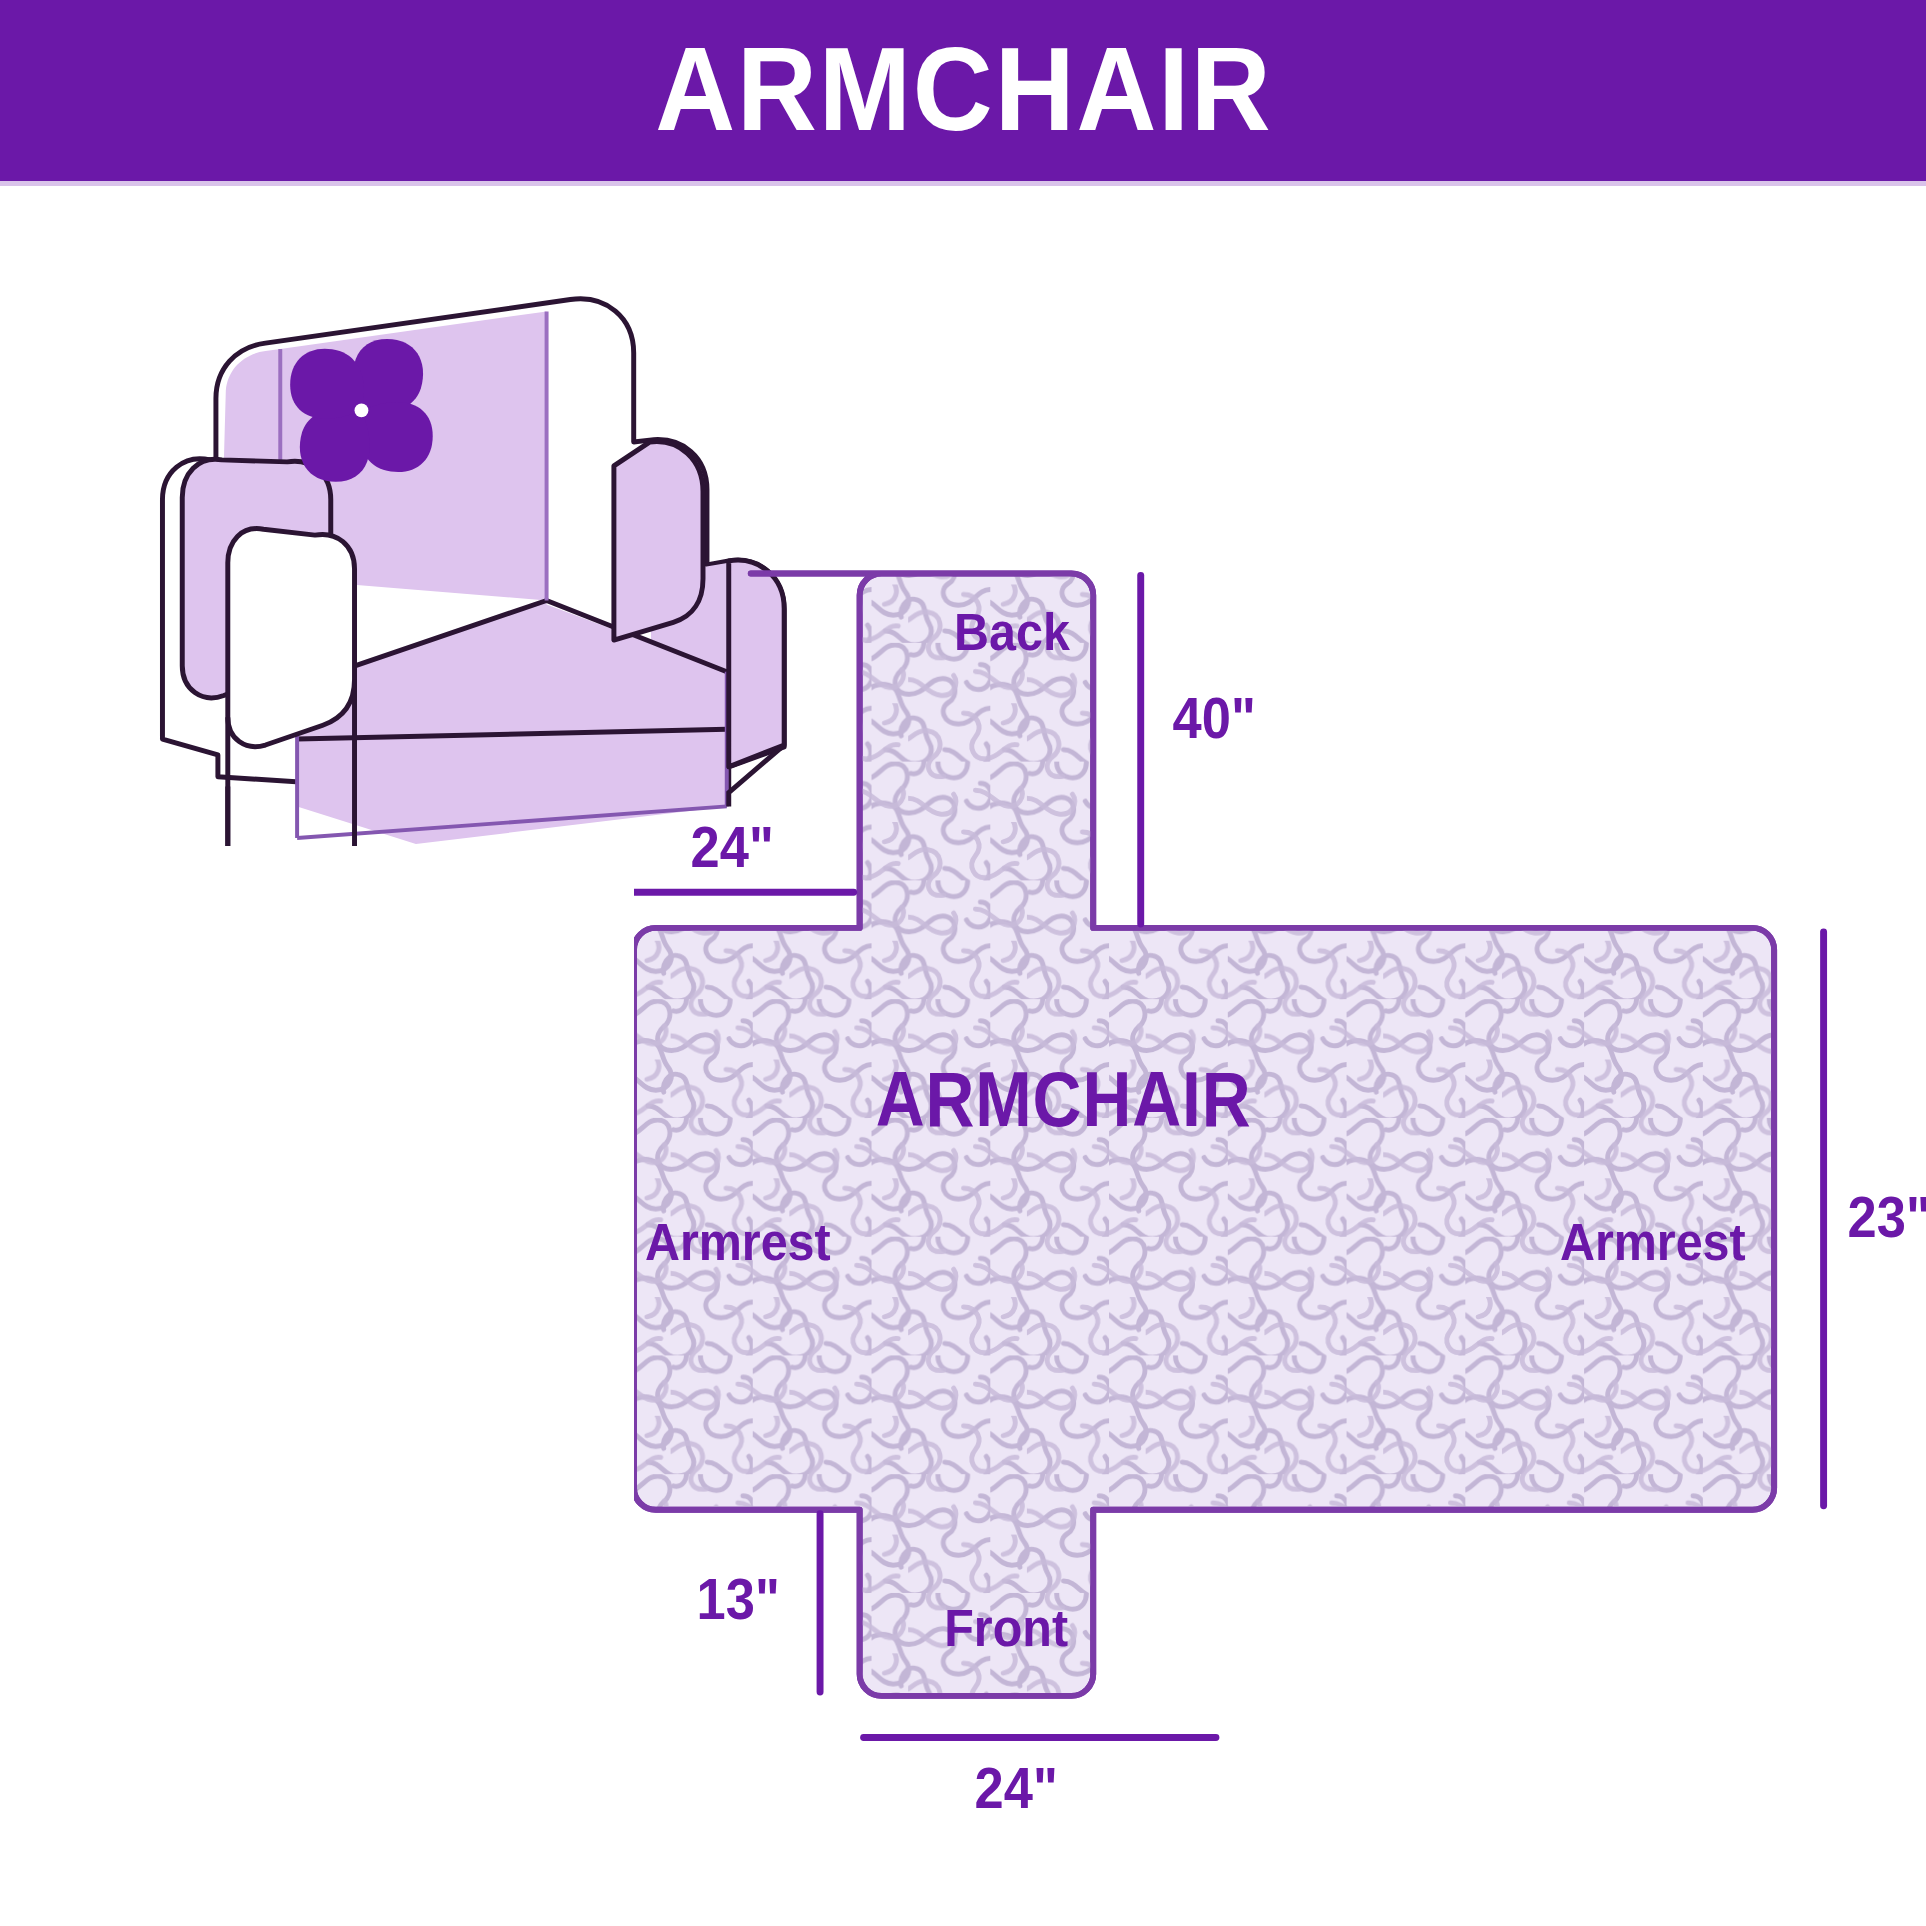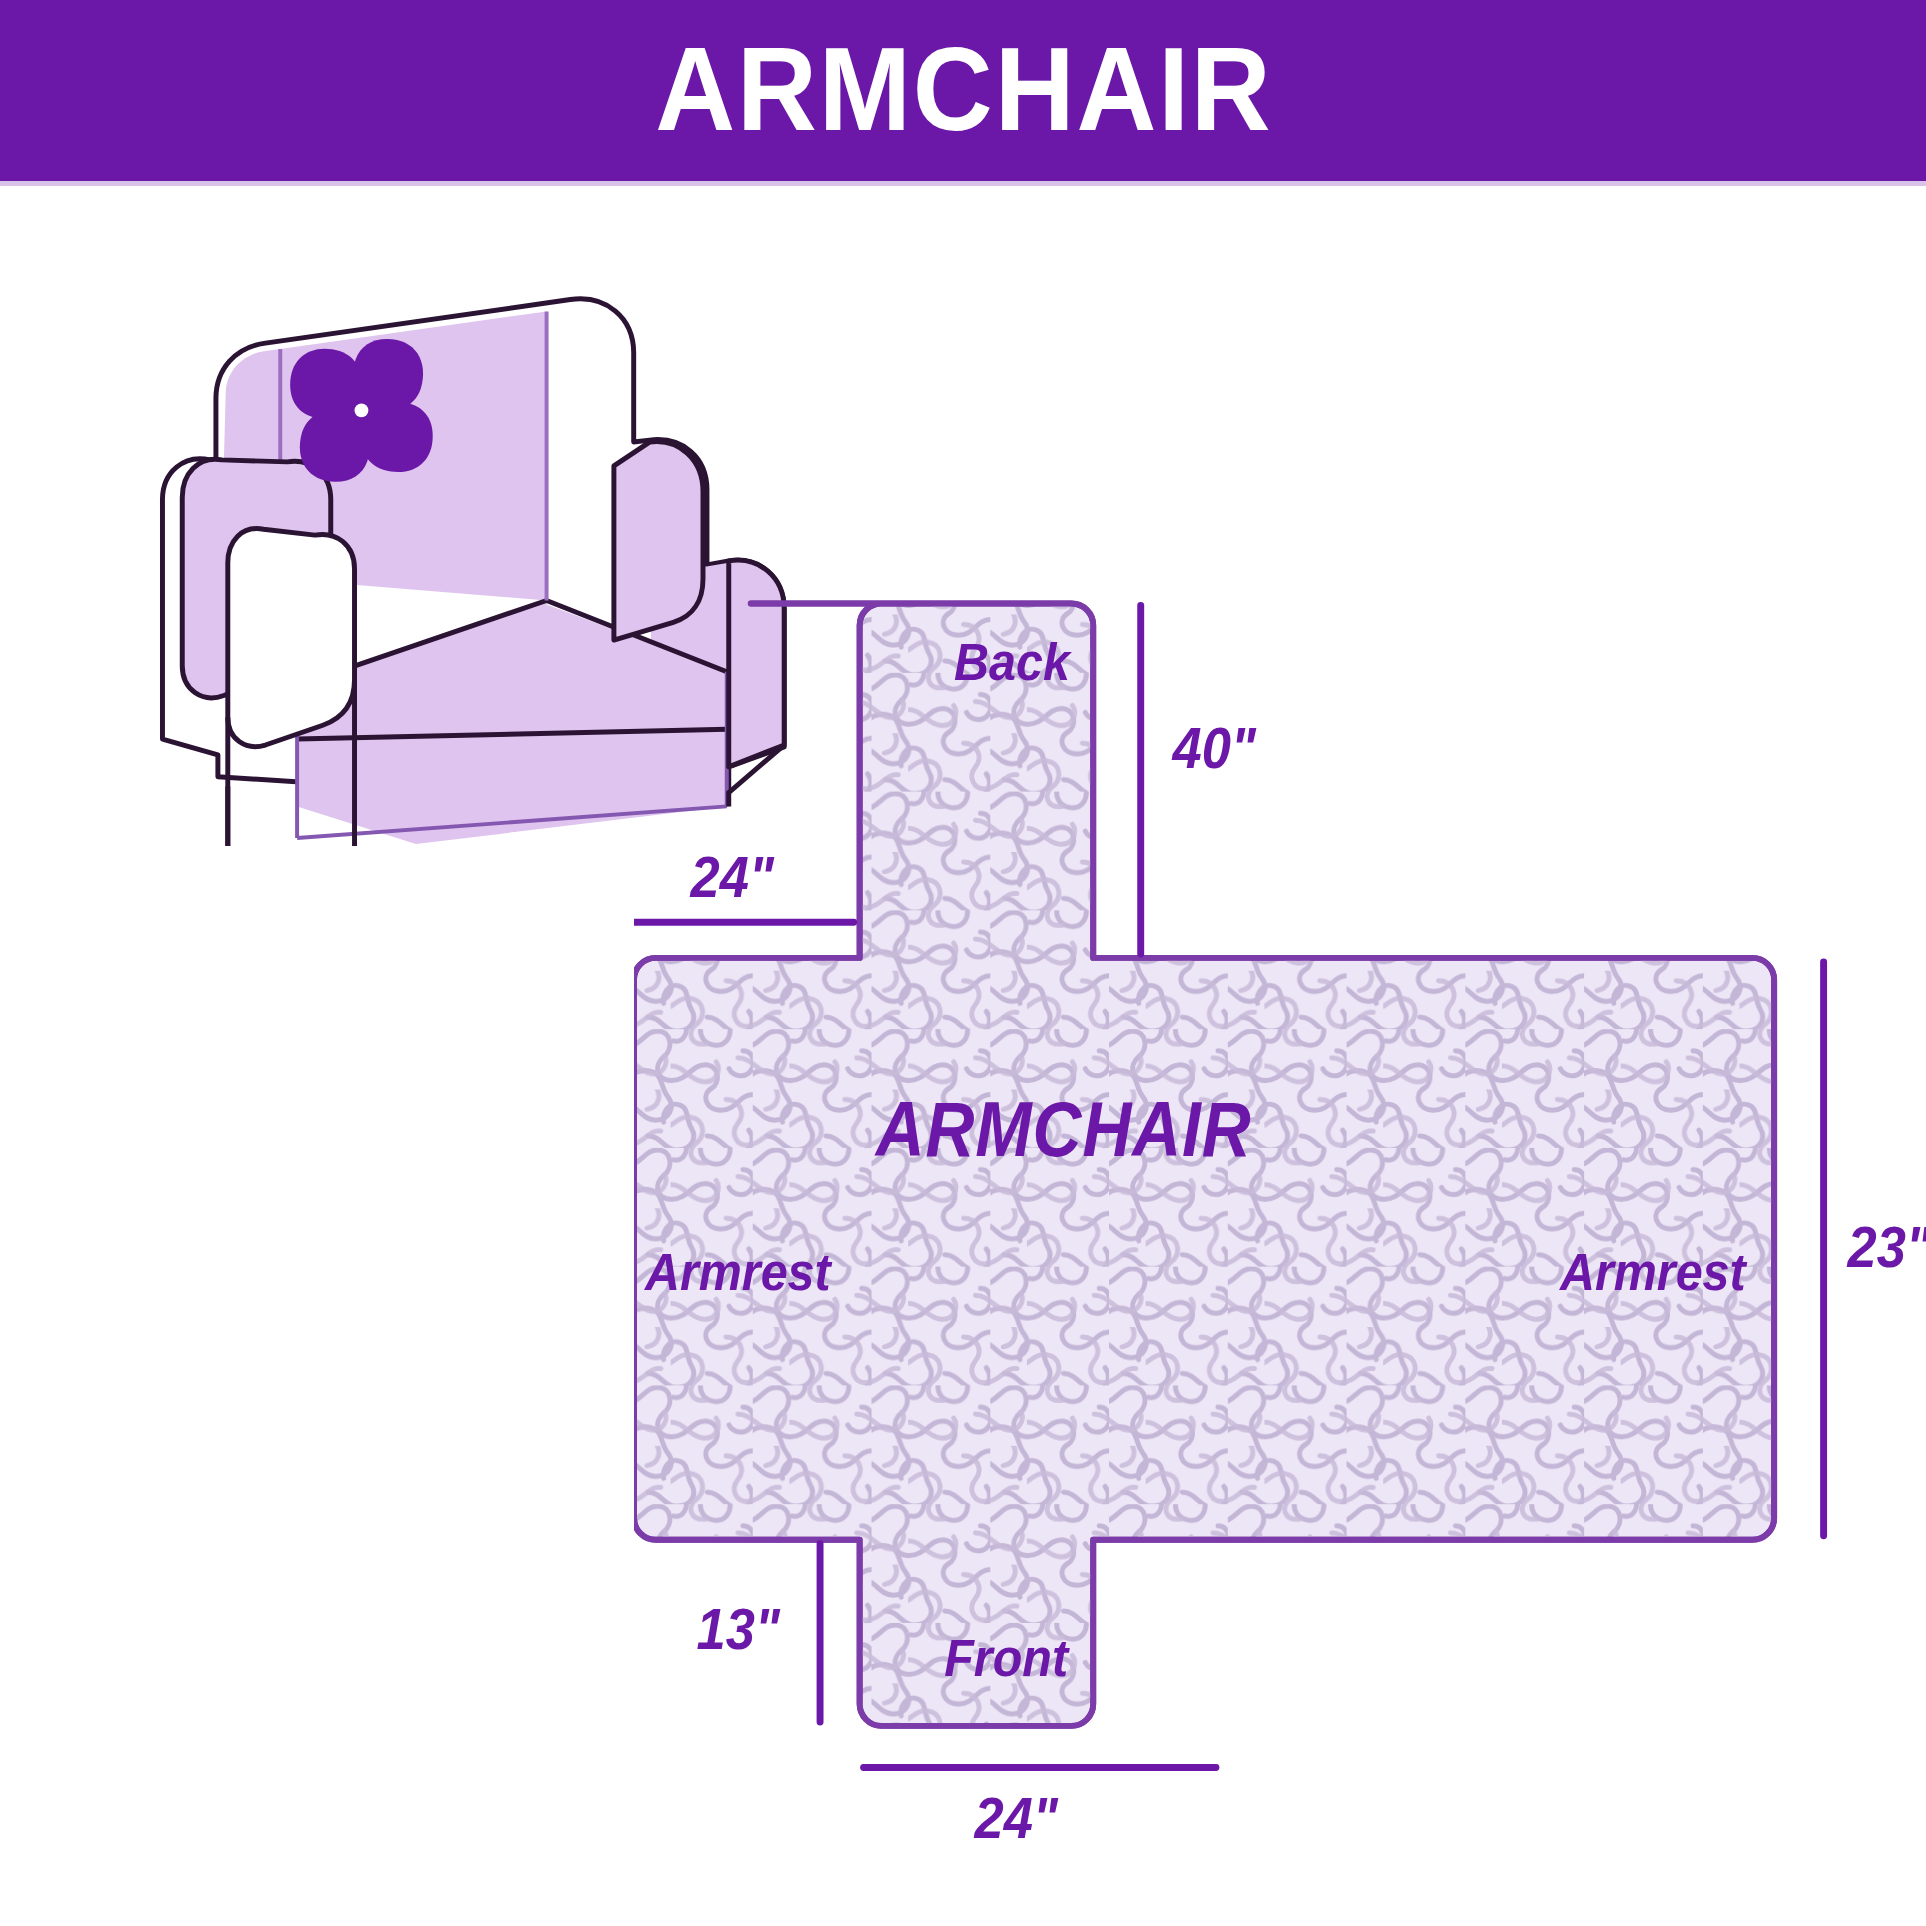--- a/index.html
+++ b/index.html
@@ -54,24 +54,23 @@
     left: 99px;
     top: 252px;
     width: 713px;
     height: 594px;
   }
 
   
   #cover-diagram {
     position: absolute;
     left: 634px;
-    top: 554px;
+    top: 524px;
     width: 1247px;
     height: 1267px;
-    font-style: italic;
   }
 
   .dim-label {
     position: absolute;
     color: #6B18A8;
     font-family: "Liberation Sans", sans-serif;
     font-weight: bold;
     font-size: 57px;
     line-height: 1;
     white-space: nowrap;

